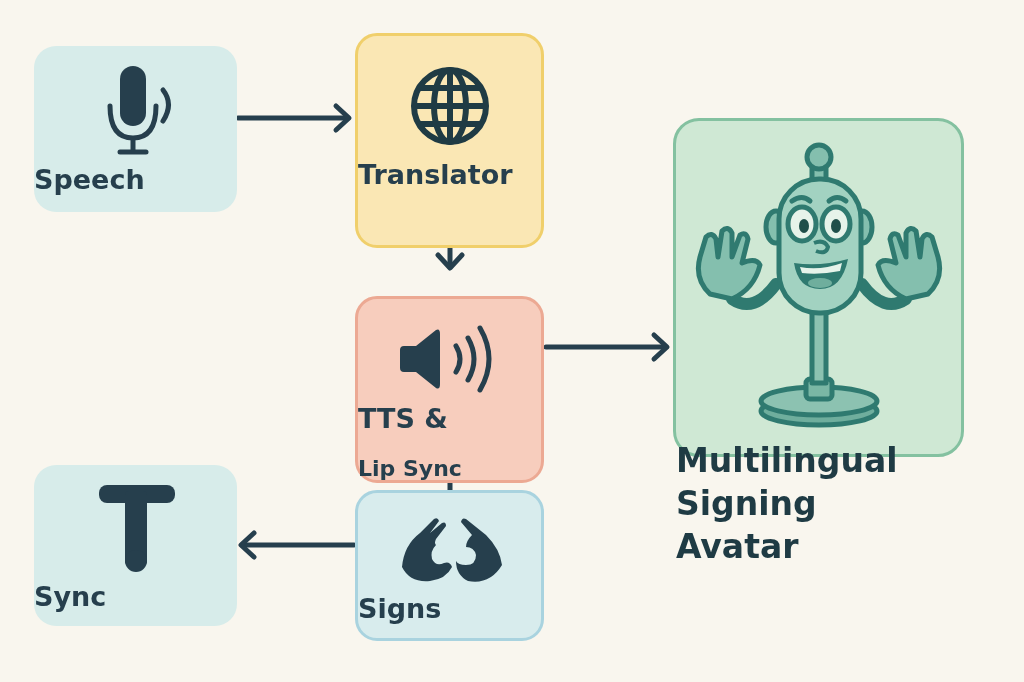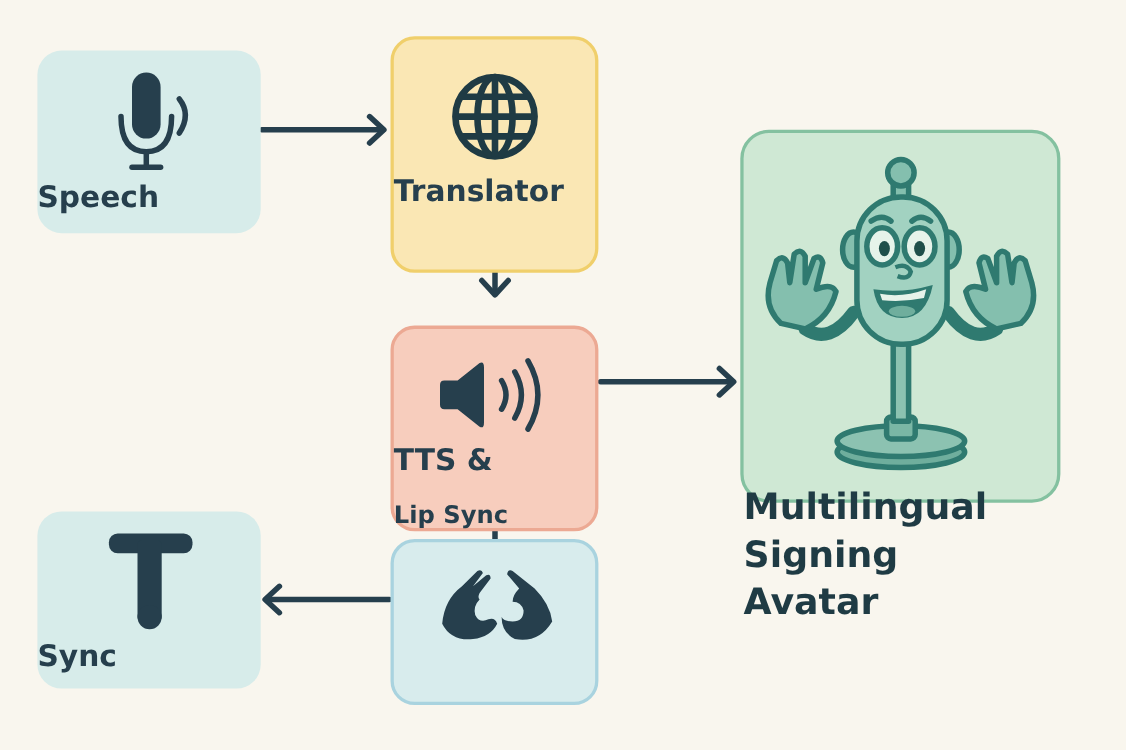--- a/index.html
+++ b/index.html
@@ -86,20 +86,21 @@
 
 <div class="node" id="signs">
   <svg class="icon" style="left:42px;top:22px" width="104" height="70" viewBox="0 0 104 70">
     <g fill="#263f4d">
       <path d="M2 52 Q4 30 20 18 L34 4 Q38 2 39 6 L30 18 L42 8 Q46 6 46 11 L36 24 Q34 28 36 30 Q30 36 32 44 Q36 52 44 48 Q50 46 52 52 Q46 64 30 66 Q10 68 2 52 Z"></path>
       <path d="M102 50 Q100 34 86 20 L66 4 Q62 2 61 7 L72 20 Q66 26 66 32 Q74 32 76 40 Q76 50 66 50 Q58 50 56 46 Q56 60 68 66 Q90 70 102 50 Z"></path>
       <circle cx="42" cy="40" r="7" fill="#d8eced"></circle>
       <circle cx="66" cy="40" r="7" fill="#d8eced"></circle>
     </g>
   </svg>
+  <div class="label" style="top:100px;font-size:27px">Signs</div>
 </div>
 
 <div class="node" id="text">
   <svg class="icon" style="left:63px;top:18px" width="80" height="90" viewBox="0 0 80 90">
     <rect x="2" y="2" width="76" height="18" rx="8" fill="#263f4d"></rect>
     <rect x="28" y="8" width="22" height="74" rx="4" fill="#263f4d"></rect>
     <circle cx="39" cy="78" r="11" fill="#263f4d"></circle>
   </svg>
   <div class="label" style="top:116px;font-size:27px">Sync</div>
 </div>

